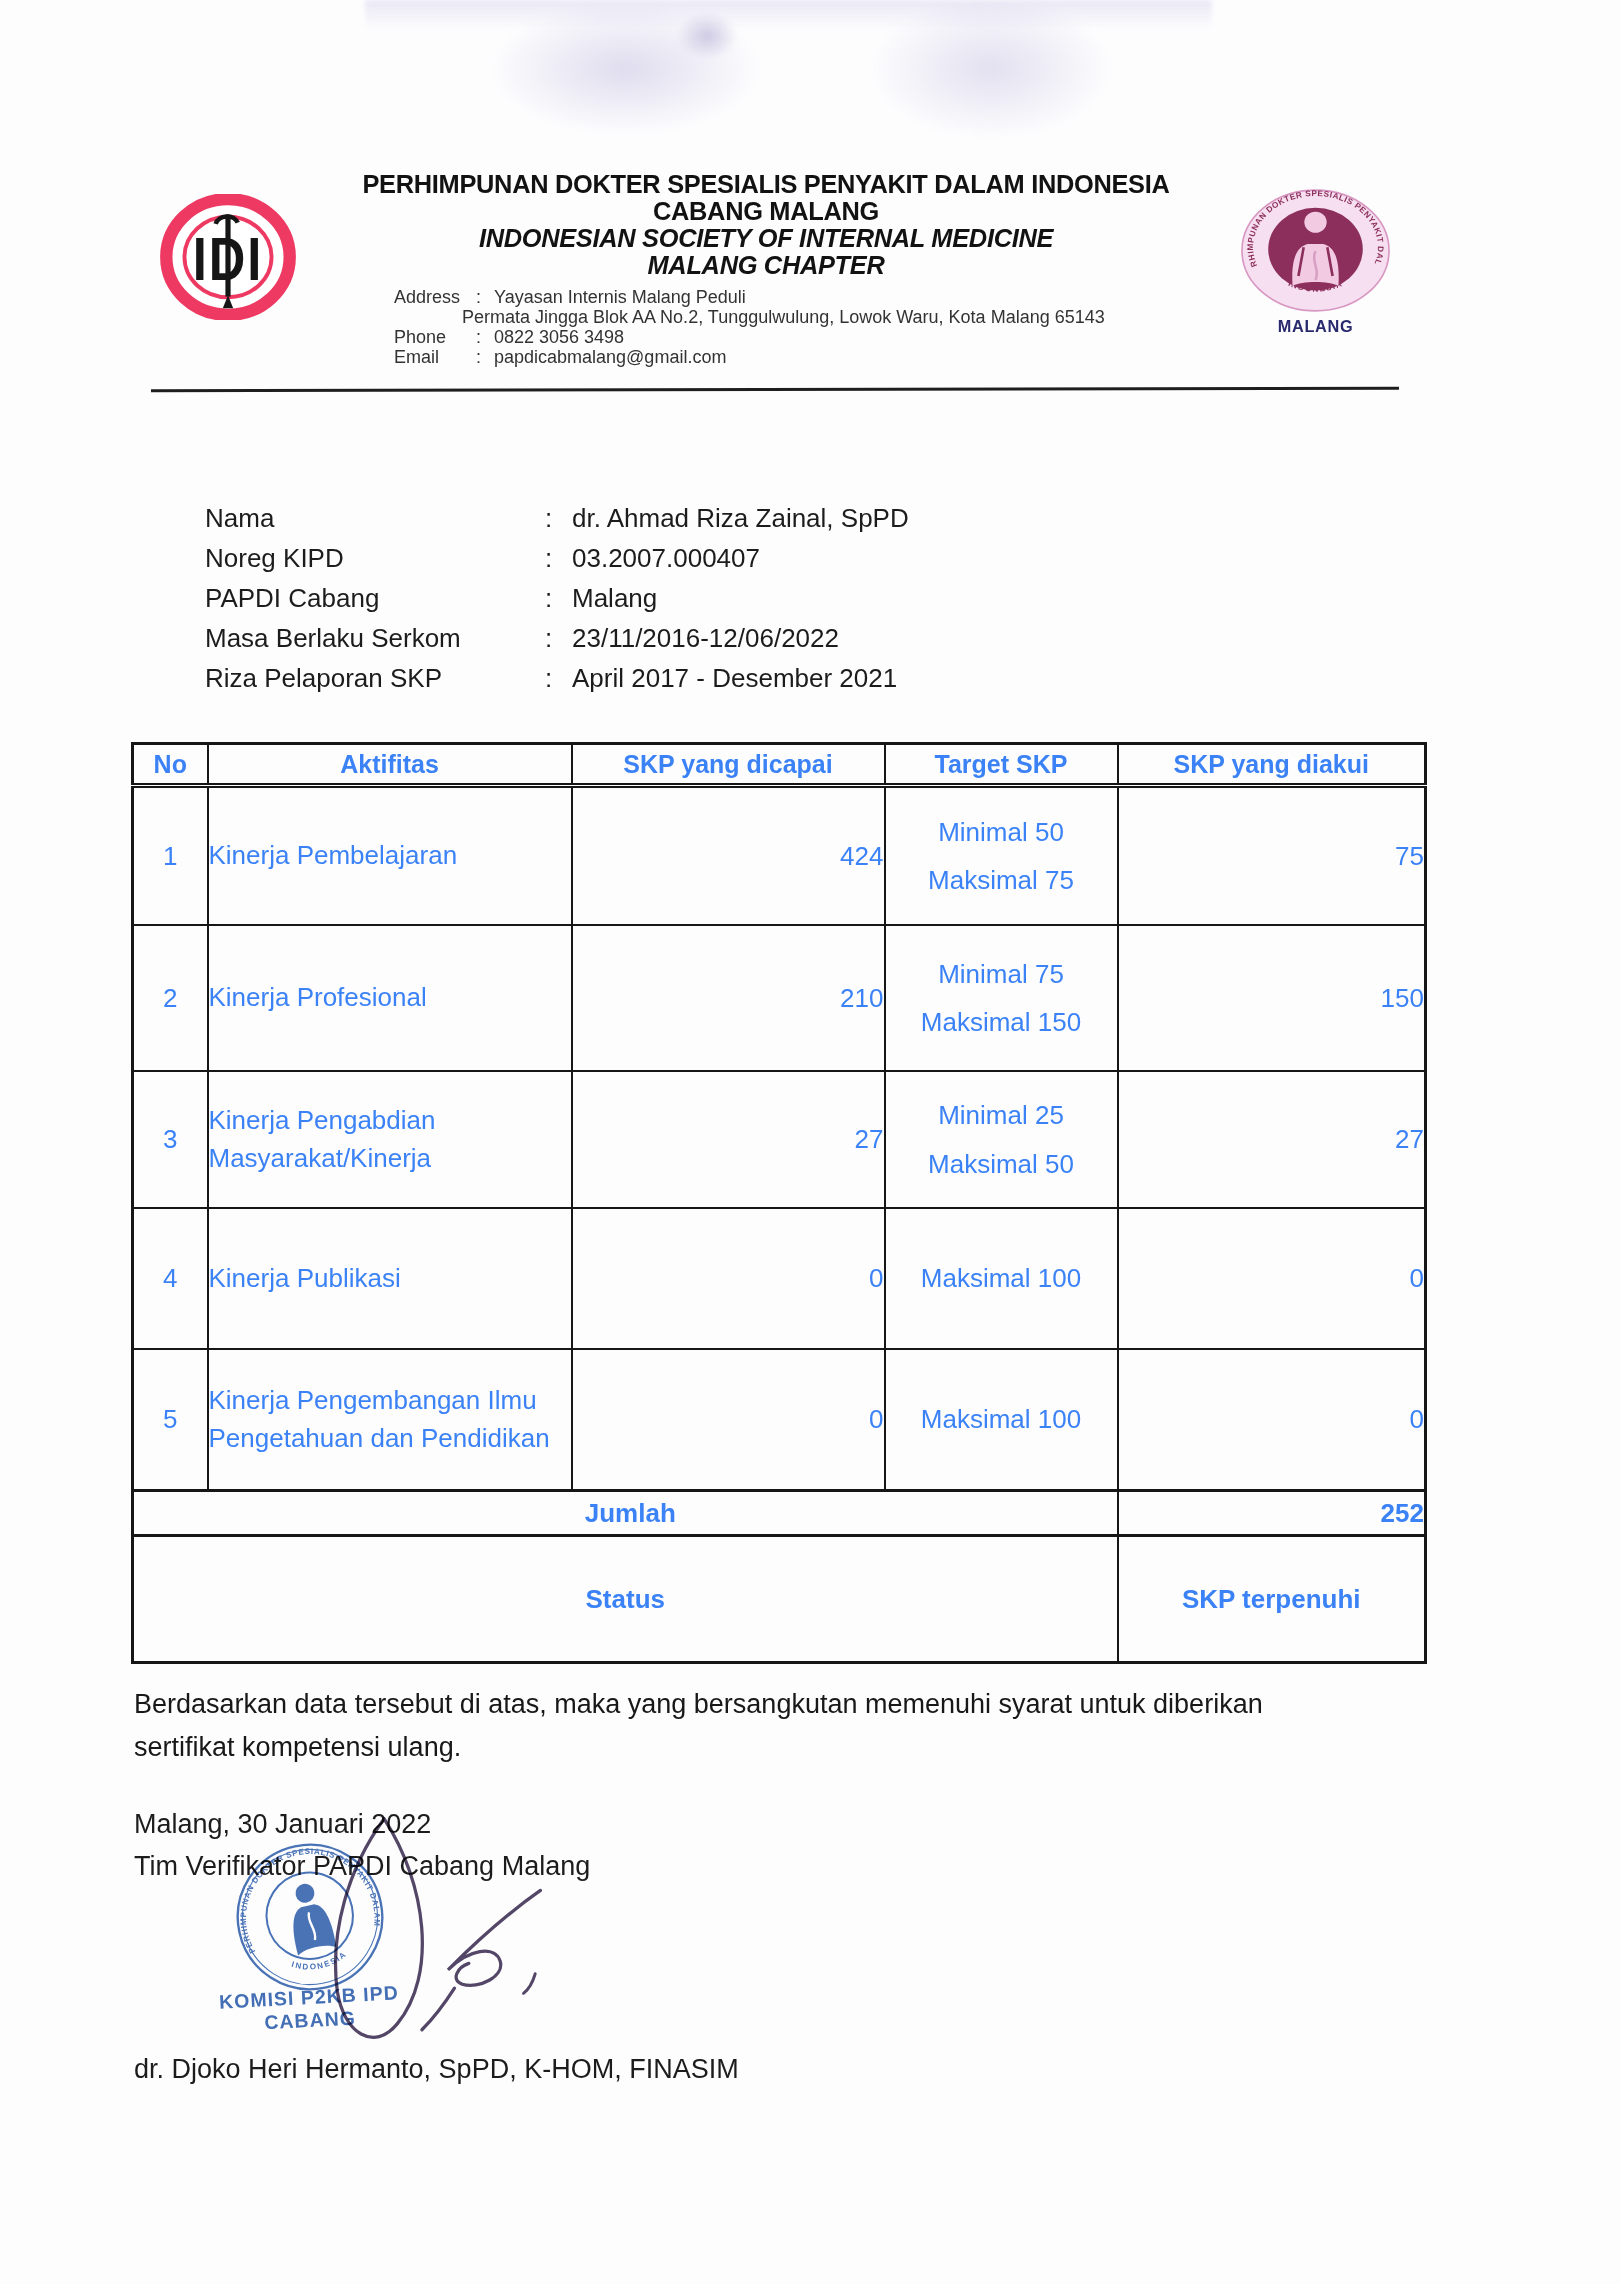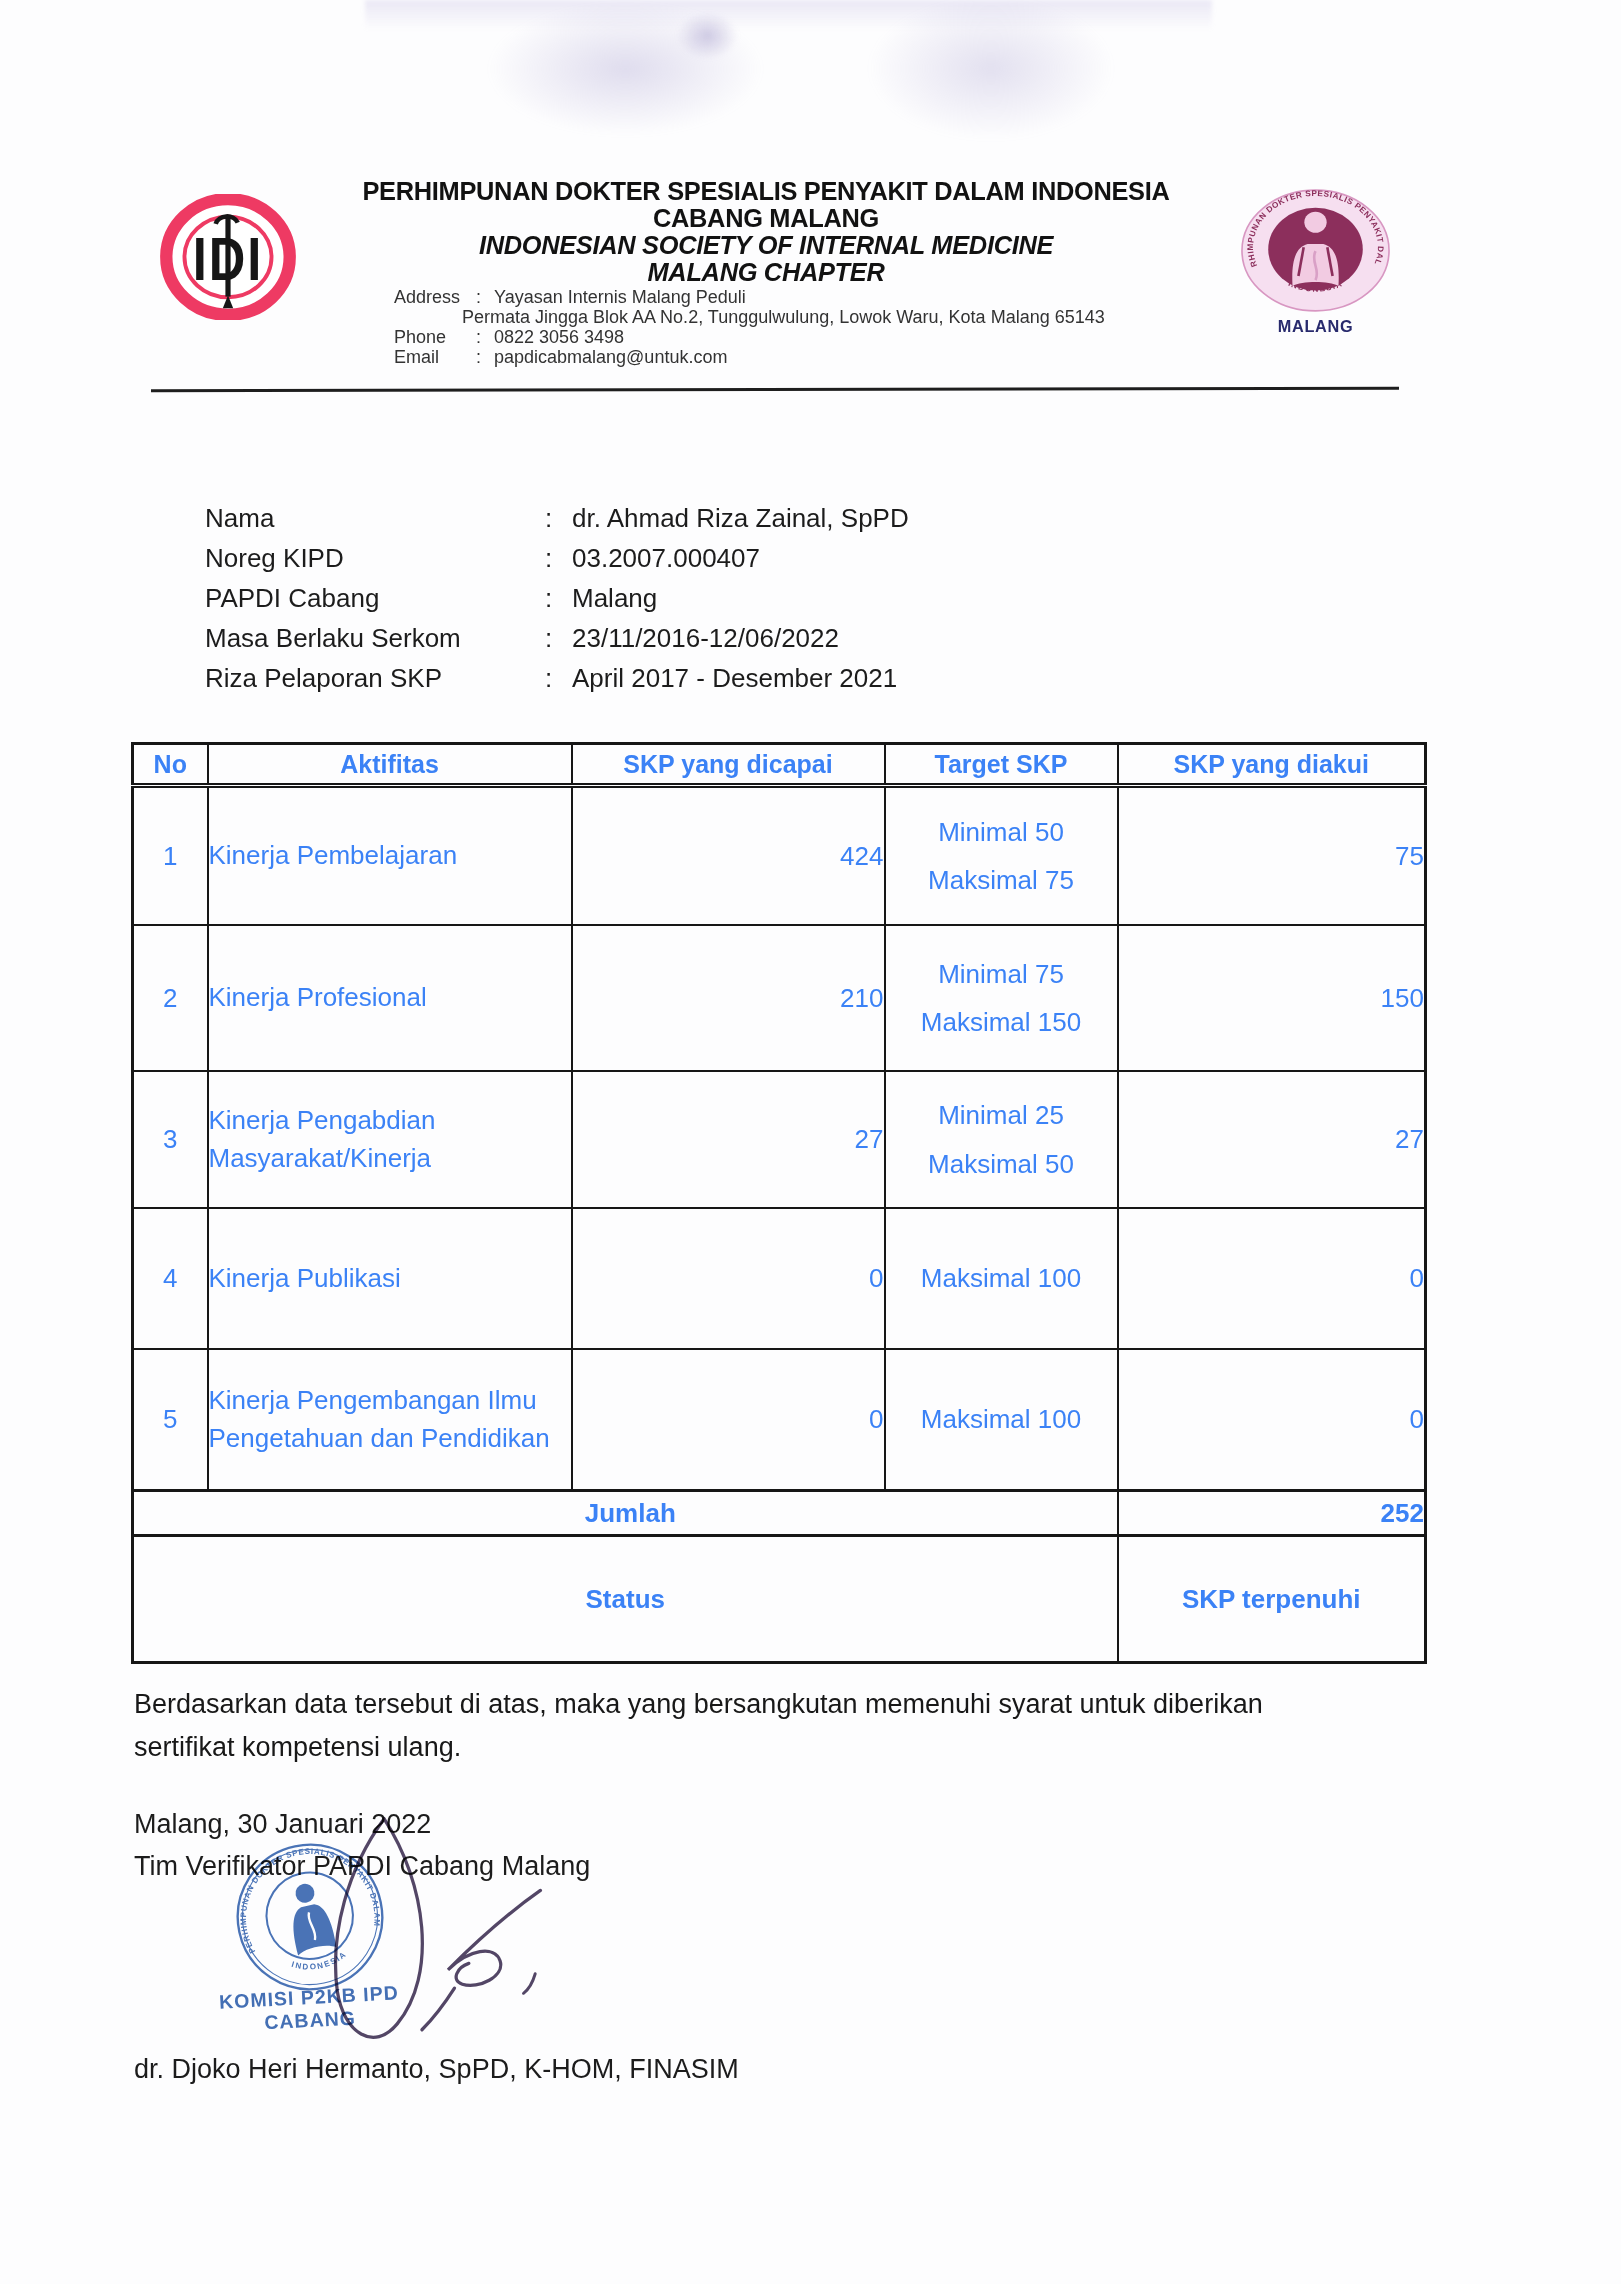--- a/index.html
+++ b/index.html
@@ -39,21 +39,21 @@
   
   .idi-logo{position:absolute;left:160px;top:194px;width:136px;height:126px;}
   .papdi-logo{position:absolute;left:1240px;top:188px;width:151px;height:125px;}
   .papdi-caption{
     position:absolute;left:1240px;top:317px;width:151px;
     text-align:center;font-size:16.3px;font-weight:bold;letter-spacing:0.7px;
     color:var(--malang-navy);
   }
   .org-block{
     position:absolute;left:261px;top:171px;width:1010px;
-    text-align:center;line-height:27px;margin-top:7px;
+    text-align:center;line-height:27px;
   }
   .org-line{font-size:25.4px;font-weight:bold;color:#121212;letter-spacing:-0.3px;}
   .org-line.it{font-style:italic;}
   .contact-block{
     position:absolute;left:394px;top:287px;width:977px;
     font-size:18px;line-height:20px;color:#333333;
   }
   .contact-row{display:flex;}
   .contact-label{width:82px;flex:none;}
   .contact-colon{width:18px;flex:none;}
@@ -180,21 +180,21 @@
       <span class="contact-indent">Permata Jingga Blok AA No.2, Tunggulwulung, Lowok Waru, Kota Malang 65143</span>
     </div>
     <div class="contact-row">
       <span class="contact-label">Phone</span>
       <span class="contact-colon">:</span>
       <span>0822 3056 3498</span>
     </div>
     <div class="contact-row">
       <span class="contact-label">Email</span>
       <span class="contact-colon">:</span>
-      <span>papdicabmalang@untuk.com</span>
+      <span>papdicabmalang@gmail.com</span>
     </div>
   </div>
 
   <svg class="papdi-logo" viewBox="0 0 230 190">
     <defs>
       <path id="papdi-arc-top" d="M 25 115 A 95 78 0 1 1 205 115"></path>
       <path id="papdi-arc-bottom" d="M 46 126 A 80 64 0 0 0 184 126"></path>
     </defs>
     <ellipse class="papdi-bg" cx="115" cy="95" rx="112" ry="92" stroke-width="2.5"></ellipse>
     <text font-size="12.5" font-weight="bold" letter-spacing="0.8" class="papdi-arc" font-family="Liberation Sans, sans-serif">

